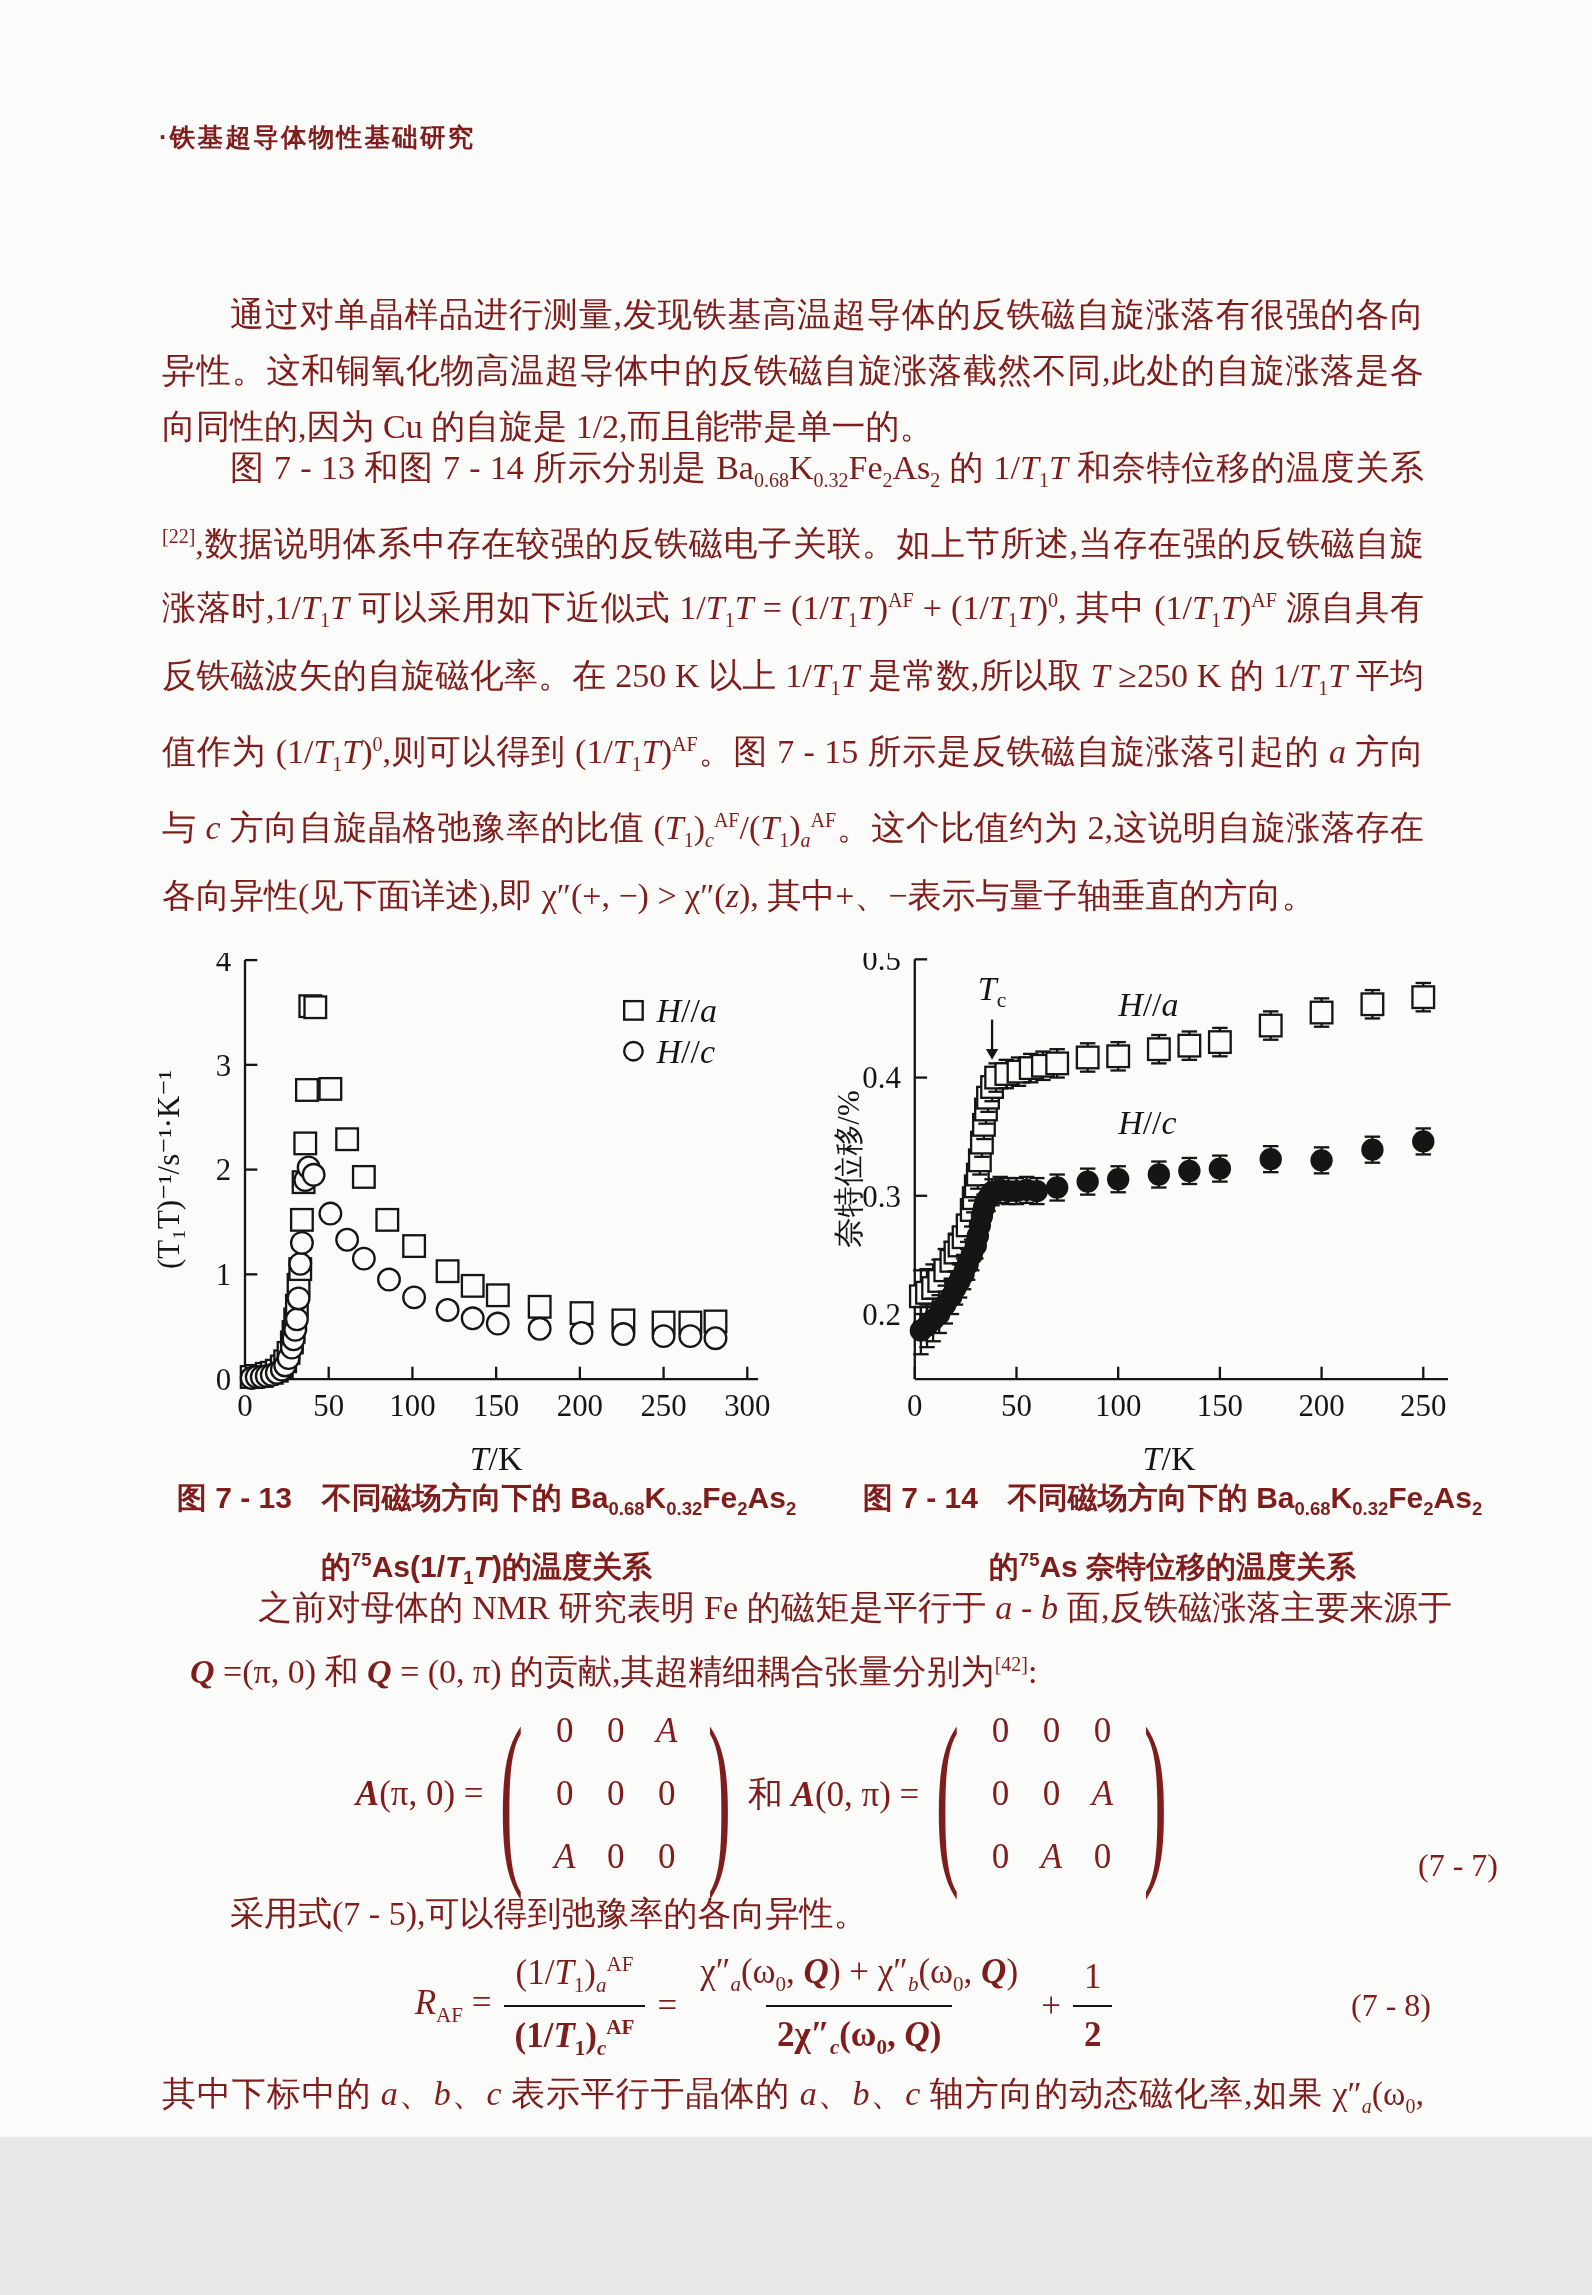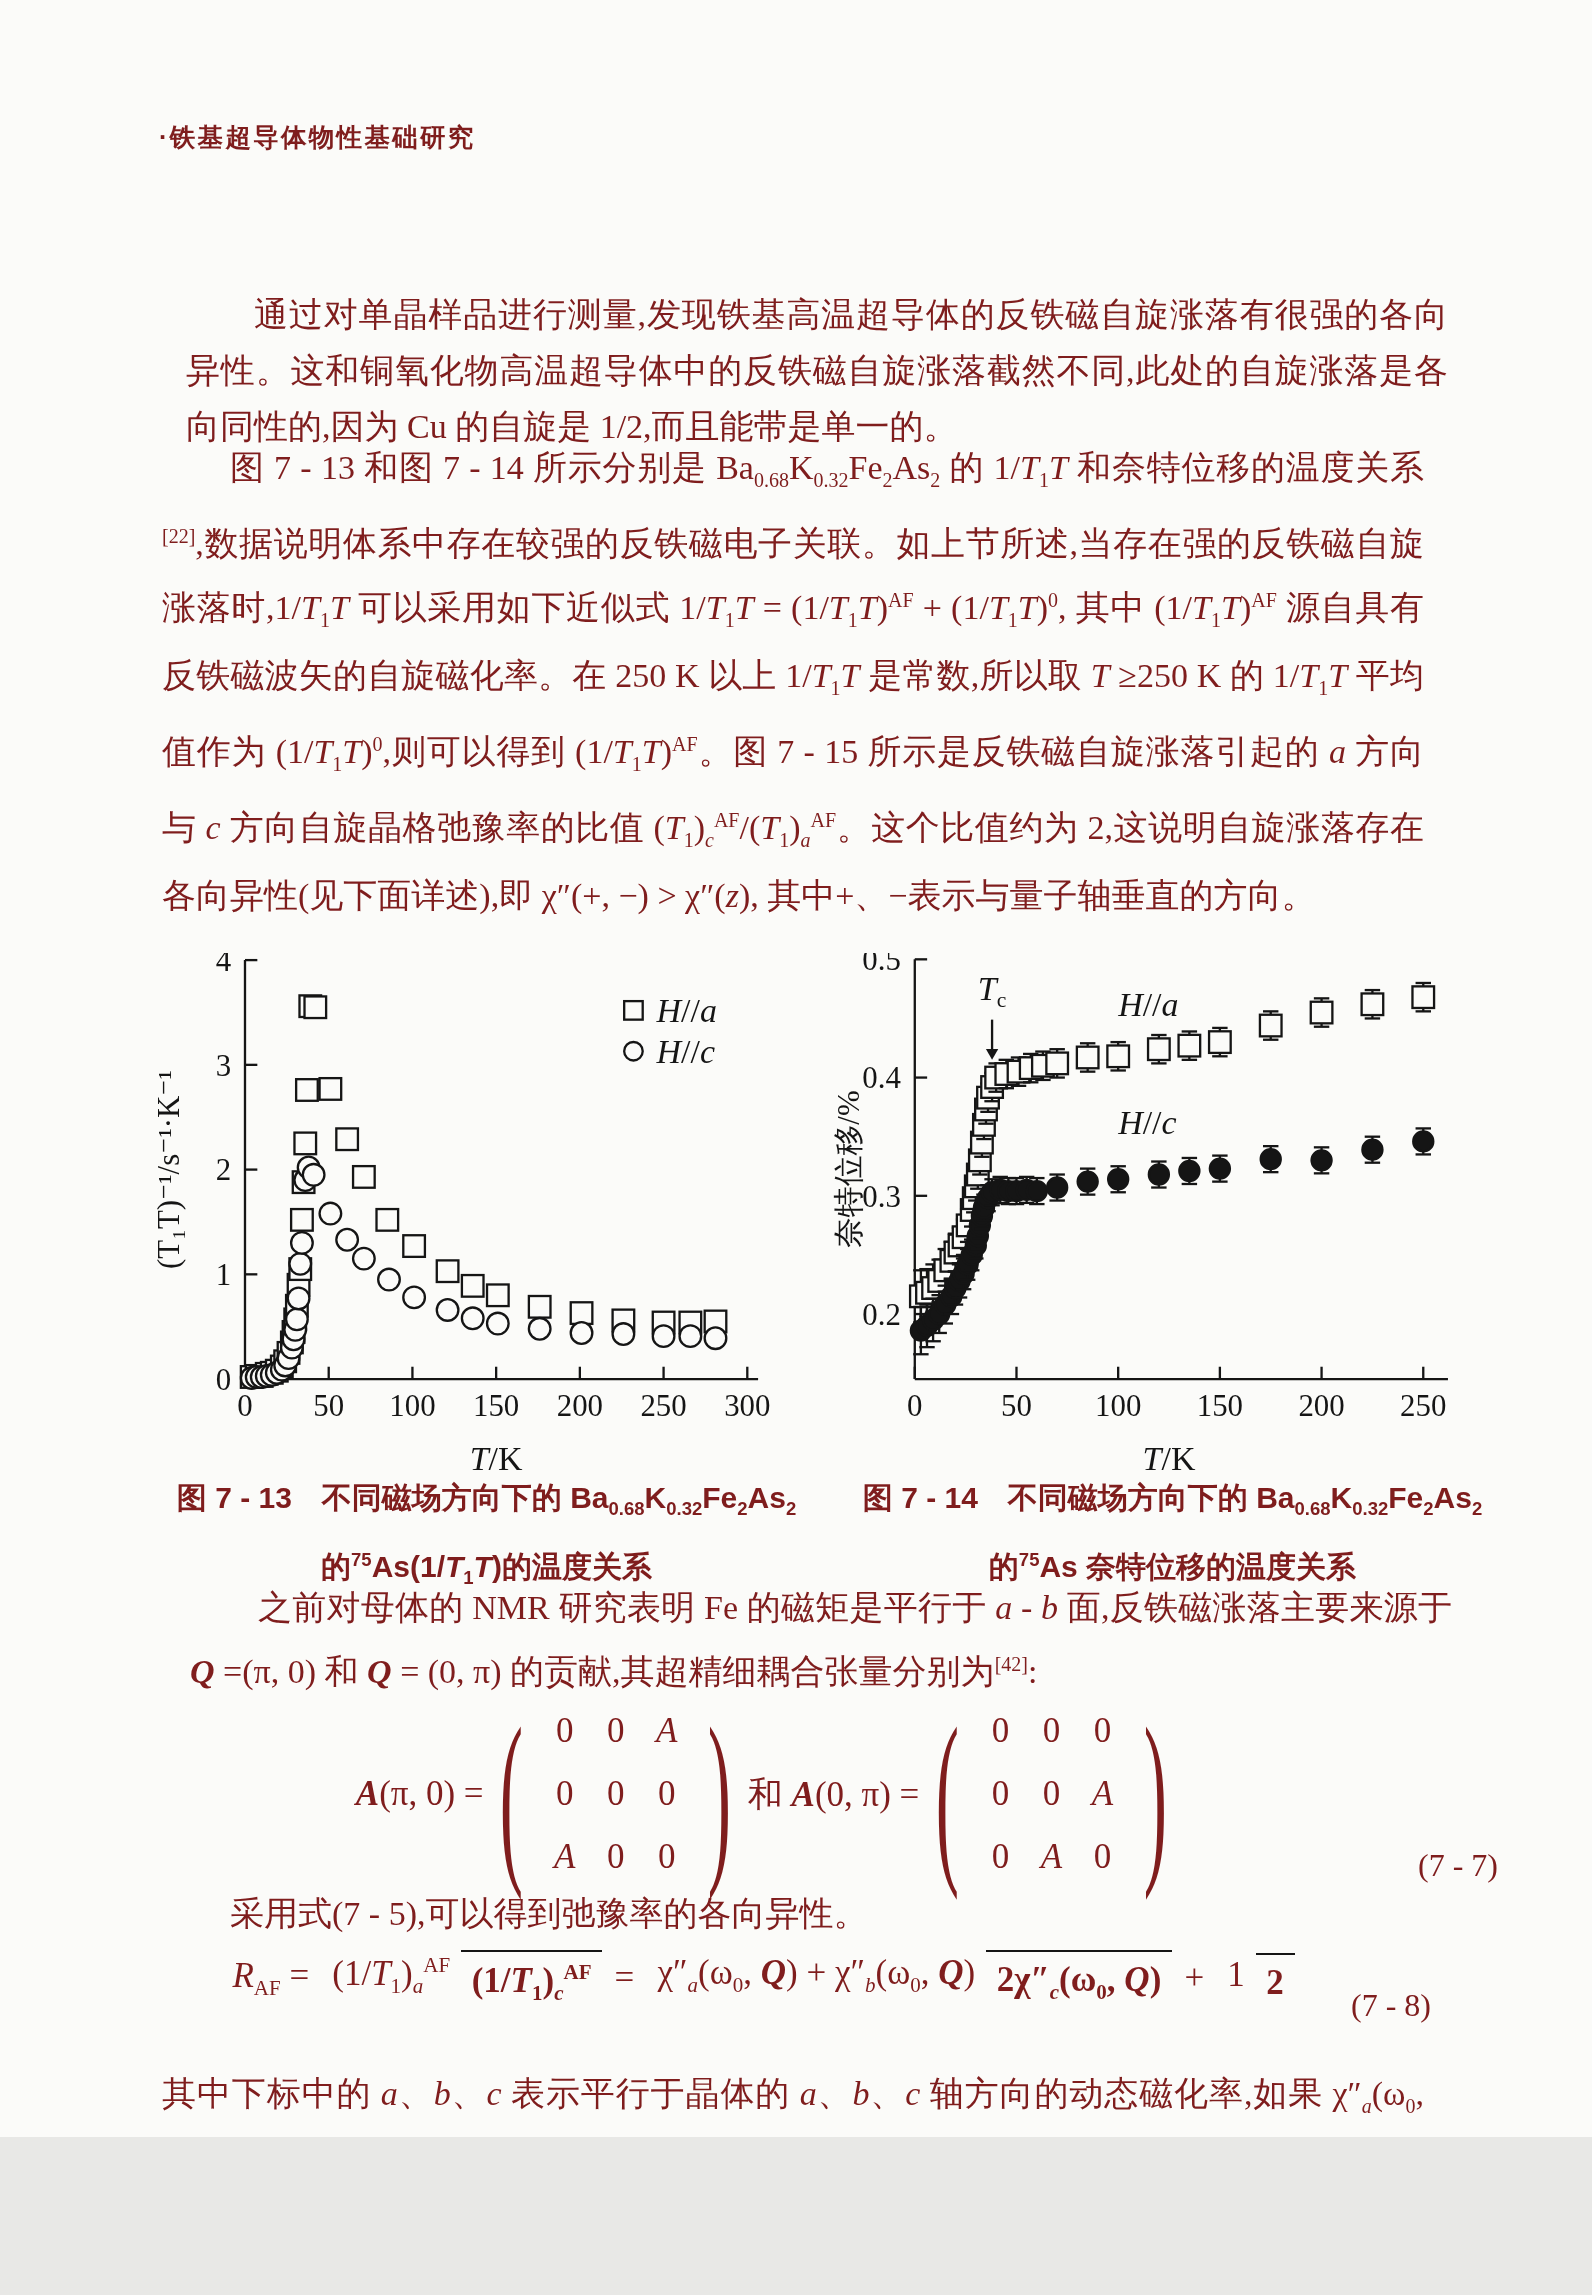--- a/index.html
+++ b/index.html
@@ -16,35 +16,35 @@
            font-weight:bold;font-size:30px;line-height:51px;}
   .caption sub,.caption sup{font-size:18.5px;}
   .eq-row{display:flex;align-items:center;justify-content:center;gap:12.3px;
           font-size:35px;}
   .eq-row sub,.eq-row sup{font-size:21px;}
   .eq-wrap{width:1203px;display:flex;justify-content:center;}
   .matrix{display:inline-grid;grid-template-columns:repeat(3,51px);row-gap:23px;
           justify-items:center;align-items:center;font-size:35px;}
   .paren{display:inline-block;font-size:93px;font-weight:400;line-height:1;
          transform:scale(0.75,2.05);transform-origin:center;}
-  .frac{display:inline-flex;flex-direction:row;align-items:center;vertical-align:middle;}
+  .frac{display:inline-flex;flex-direction:column;align-items:center;vertical-align:middle;}
   .frac .num{padding:1.5px 10.8px 7.7px 10.8px;}
   .frac .den{border-top:2.3px solid #151515;padding:7.7px 10.8px 1.5px 10.8px;font-weight:bold;}
   .eqnum{font-size:32px;}
   .pagenum{font-style:italic;font-size:28px;}
   svg text{font-family:"Liberation Serif","DejaVu Serif",serif;fill:#151515;}
 </style>
 </head>
 <body>
 
 <div class="page">
 
   <div class="abs header" style="left:159px;top:120px;">·铁基超导体物性基础研究</div>
 
-  <div class="abs para indent" style="left:162px;top:287px;margin-left:24px;">通过对单晶样品进行测量,发现铁基高温超导体的反铁磁自旋涨落有很强的各向异性。这和铜氧化物高温超导体中的反铁磁自旋涨落截然不同,此处的自旋涨落是各向同性的,因为 Cu 的自旋是 1/2,而且能带是单一的。</div>
+  <div class="abs para indent" style="left:162px;top:287px;">通过对单晶样品进行测量,发现铁基高温超导体的反铁磁自旋涨落有很强的各向异性。这和铜氧化物高温超导体中的反铁磁自旋涨落截然不同,此处的自旋涨落是各向同性的,因为 Cu 的自旋是 1/2,而且能带是单一的。</div>
 
   <div class="abs para indent" style="left:162px;top:440px;">图 7 - 13 和图 7 - 14 所示分别是 Ba<sub>0.68</sub>K<sub>0.32</sub>Fe<sub>2</sub>As<sub>2</sub> 的 1/<i>T</i><sub>1</sub><i>T</i> 和奈特位移的温度关系<sup>[22]</sup>,数据说明体系中存在较强的反铁磁电子关联。如上节所述,当存在强的反铁磁自旋涨落时,1/<i>T</i><sub>1</sub><i>T</i> 可以采用如下近似式 1/<i>T</i><sub>1</sub><i>T</i> = (1/<i>T</i><sub>1</sub><i>T</i>)<sup>AF</sup> + (1/<i>T</i><sub>1</sub><i>T</i>)<sup>0</sup>, 其中 (1/<i>T</i><sub>1</sub><i>T</i>)<sup>AF</sup> 源自具有反铁磁波矢的自旋磁化率。在 250 K 以上 1/<i>T</i><sub>1</sub><i>T</i> 是常数,所以取 <i>T</i> ≥250 K 的 1/<i>T</i><sub>1</sub><i>T</i> 平均值作为 (1/<i>T</i><sub>1</sub><i>T</i>)<sup>0</sup>,则可以得到 (1/<i>T</i><sub>1</sub><i>T</i>)<sup>AF</sup>。图 7 - 15 所示是反铁磁自旋涨落引起的 <i>a</i> 方向与 <i>c</i> 方向自旋晶格弛豫率的比值 (<i>T</i><sub>1</sub>)<sub><i>c</i></sub><sup>AF</sup>/(<i>T</i><sub>1</sub>)<sub><i>a</i></sub><sup>AF</sup>。这个比值约为 2,这说明自旋涨落存在各向异性(见下面详述),即 χ″(+, −) &gt; χ″(<i>z</i>), 其中+、−表示与量子轴垂直的方向。</div>
 
   <svg class="abs" style="left:147px;top:953px;" width="679" height="525" viewBox="0 0 880 680">
       <line x1="127" y1="9" x2="127" y2="552" stroke="#151515" stroke-width="3"></line>
       <line x1="127" y1="552" x2="792" y2="552" stroke="#151515" stroke-width="3"></line>
       <line x1="127" y1="552" x2="127" y2="536" stroke="#151515" stroke-width="3"></line>
       <text x="127" y="600" text-anchor="middle" font-size="40">0</text>
       <line x1="235.5" y1="552" x2="235.5" y2="536" stroke="#151515" stroke-width="3"></line>
       <text x="235.5" y="600" text-anchor="middle" font-size="40">50</text>

